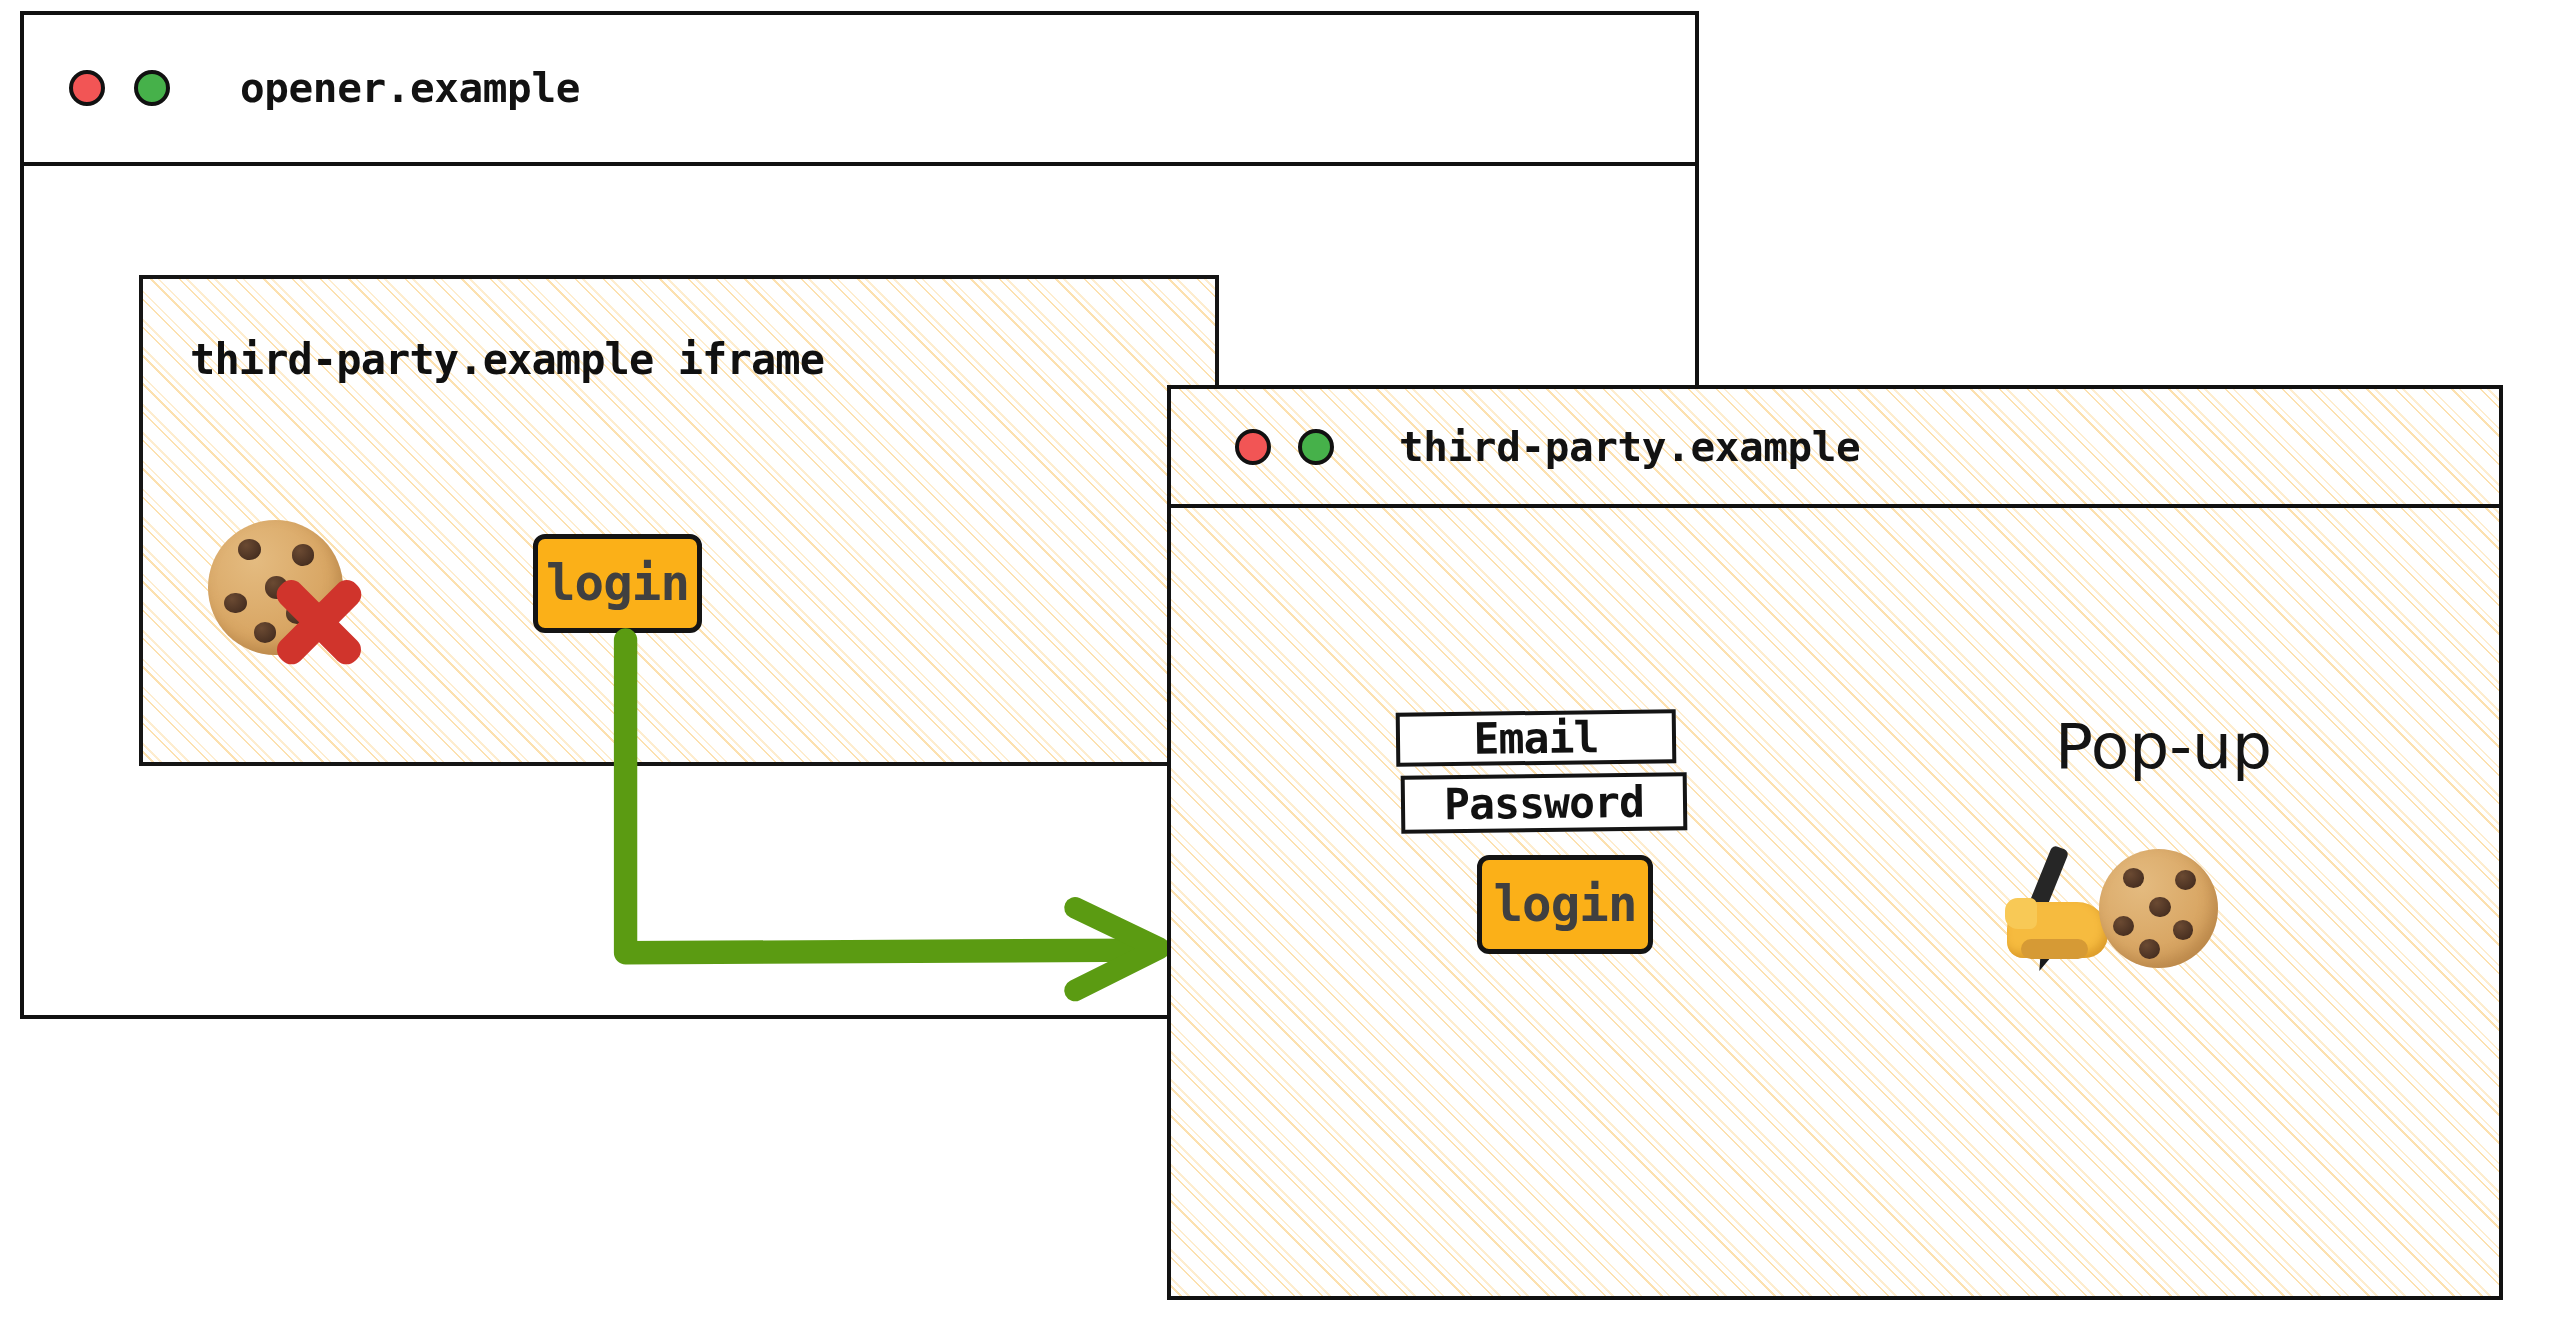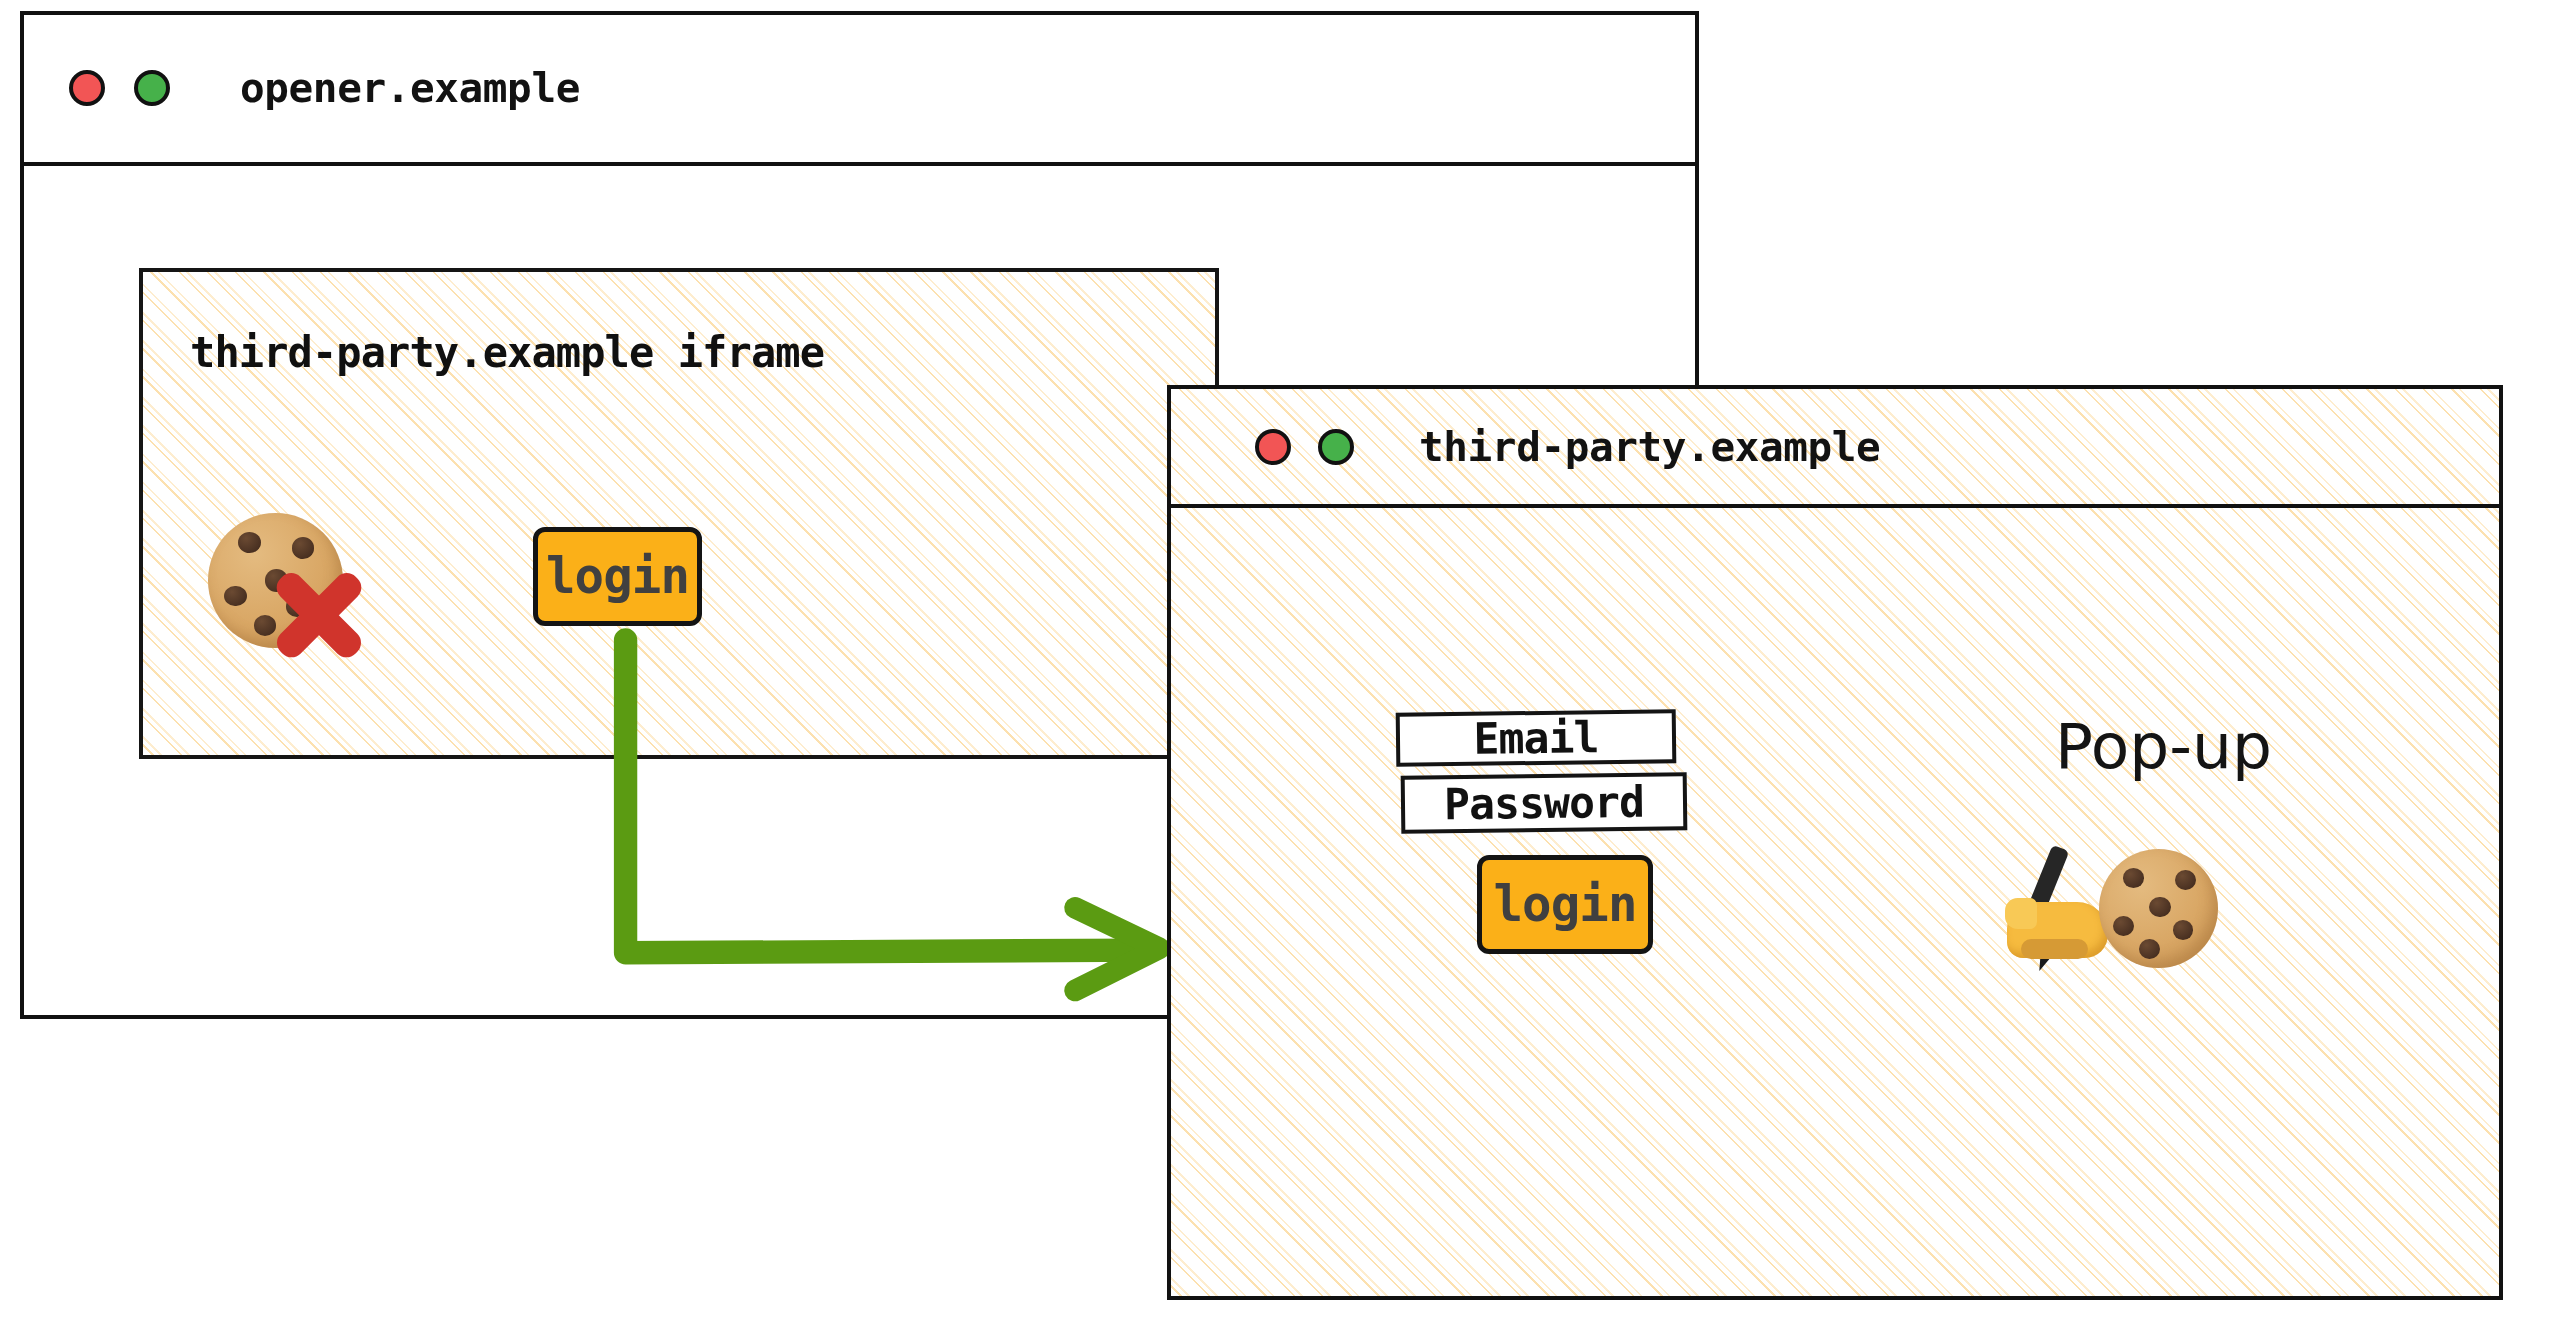--- a/index.html
+++ b/index.html
@@ -162,21 +162,21 @@
 <div class="stage">
 
   <div class="window opener" style="left:20px; top:10.8px; width:1679px; height:1008px;">
 
     <div class="titlebar" style="height:151px; padding-left:45px;">
       <div class="dot red"></div>
       <div class="dot green" style="margin-left:29px;"></div>
       <div class="title-text" style="margin-left:70px;">opener.example</div>
     </div>
 
-    <div class="iframe-box hatched" style="left:115px; top:253px; width:1080px; height:491px;">
+    <div class="iframe-box hatched" style="left:115px; top:260px; width:1080px; height:491px;">
 
       <div class="iframe-title" style="left:47px; top:56px;">third-party.example iframe</div>
 
       <div style="position:absolute; left:65px; top:241px; width:180px; height:162px;">
         <div class="cookie" style="left:0; top:0; width:135px; height:135px;">
           <div class="chip" style="left:22%; top:14%; width:23.4px; height:21.6px;"></div>
           <div class="chip" style="left:62%; top:18%; width:22.5px; height:21.6px;"></div>
           <div class="chip" style="left:42%; top:42%; width:23.4px; height:22.5px;"></div>
           <div class="chip" style="left:12%; top:54%; width:22.5px; height:20.7px;"></div>
           <div class="chip" style="left:58%; top:62%; width:21.6px; height:20.7px;"></div>
@@ -194,21 +194,21 @@
 
   <svg class="arrow-svg" width="2576" height="1324" viewBox="0 0 2866 1473">
     <g stroke="#5b9b12" stroke-width="26" fill="none" stroke-linecap="round" stroke-linejoin="round">
       <path d="M696,712 L696,1060 L1278,1057"></path>
       <path d="M1196,1010 L1290,1055 L1196,1102" stroke-width="24"></path>
     </g>
   </svg>
 
   <div class="window hatched" style="left:1167px; top:385px; width:1336px; height:915px;">
 
-    <div class="titlebar" style="height:119px; padding-left:84px;">
+    <div class="titlebar" style="height:119px; padding-left:64px;">
       <div class="dot red"></div>
       <div class="dot green" style="margin-left:27px;"></div>
       <div class="title-text" style="margin-left:65px;">third-party.example</div>
     </div>
 
     <div class="popup-label" style="left:884px; top:321px;">Pop-up</div>
 
     <div class="field" style="left:225px; top:322px; width:280px; height:54px;
                 transform: rotate(-0.7deg);">Email</div>
 

